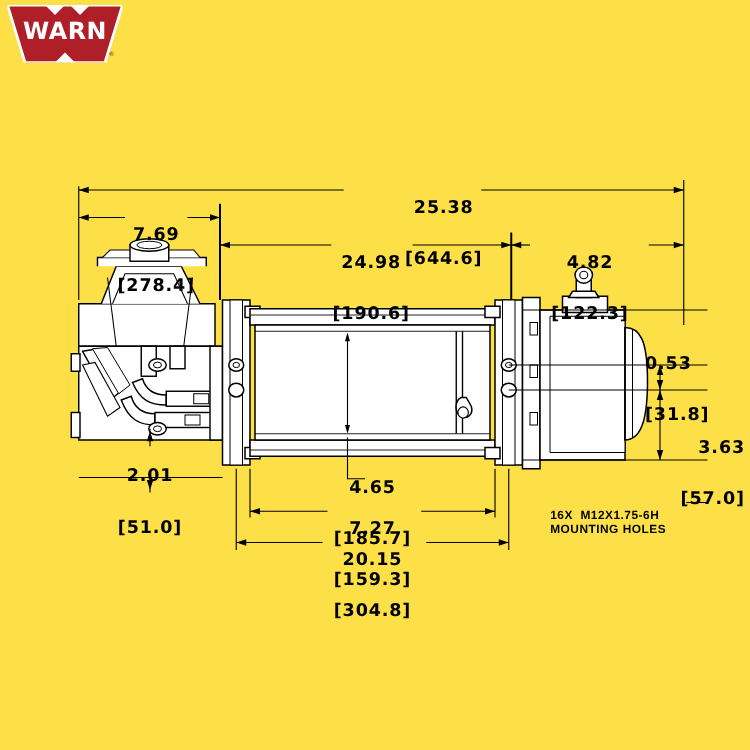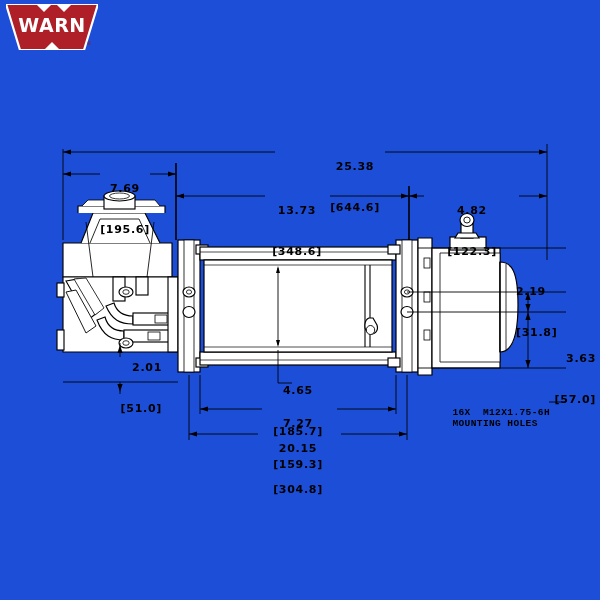--- a/index.html
+++ b/index.html
@@ -3,46 +3,46 @@
 <meta charset="utf-8">
 <style>
   html,body{margin:0;padding:0;}
   body{
     width:600px;height:600px;
     background:#ffffff;
     font-family:"DejaVu Sans",sans-serif;
     overflow:hidden;
     position:relative;
   }
-  #page{position:relative;width:600px;height:600px;background:#1d4ed8;}
+  #page{position:relative;width:600px;height:600px;background:#fde047;}
 
   
   .logo-wrap{position:absolute;left:6px;top:4px;width:92px;height:46px;}
   .logo-wrap svg{display:block;}
 
   
   .drawing{position:absolute;left:0;top:0;width:600px;height:600px;}
   .drawing svg{display:block;}
 
   
   .dimtext{
     position:absolute;
     font-family:"DejaVu Sans",sans-serif;
-    font-size:11px;
+    font-size:14px;
     font-weight:bold;
     color:#000;
     letter-spacing:0.7px;
     white-space:pre;
     line-height:13.5px;
     text-align:center;
   }
   .dimtext .v{display:block;}
   .note{
     position:absolute;
-    font-family:Liberation Mono, monospace;
+    font-family:Liberation Sans, sans-serif;
     font-size:9.5px;
     font-weight:bold;
     color:#000;
     letter-spacing:0.4px;
     white-space:pre;
     line-height:11px;
   }
 </style>
 </head>
 <body>
@@ -260,44 +260,44 @@
   </svg>
   </div>
 
   <div class="dimtext" style="left:315px;top:133px;width:80px;">
     <span class="v">25.38</span>
     <span class="v">[644.6]</span>
   </div>
 
   <div class="dimtext" style="left:85px;top:155px;width:80px;">
     <span class="v">7.69</span>
-    <span class="v">[195.6]</span>
+    <span class="v">[278.4]</span>
   </div>
 
   <div class="dimtext" style="left:257px;top:177px;width:80px;">
-    <span class="v">13.73</span>
-    <span class="v">[348.6]</span>
+    <span class="v">24.98</span>
+    <span class="v">[190.6]</span>
   </div>
 
   <div class="dimtext" style="left:432px;top:177px;width:80px;">
     <span class="v">4.82</span>
     <span class="v">[122.3]</span>
   </div>
 
   <div class="dimtext" style="left:516px;top:258px;width:72px;text-align:left;">
-    <span class="v">2.19</span>
+    <span class="v">0.53</span>
     <span class="v">[31.8]</span>
   </div>
 
   <div class="dimtext" style="left:524px;top:325px;width:72px;text-align:right;">
     <span class="v">3.63</span>
     <span class="v">[57.0]</span>
   </div>
 
-  <div class="dimtext" style="left:78px;top:334px;width:84px;text-align:right;">
+  <div class="dimtext" style="left:78px;top:348px;width:84px;">
     <span class="v">2.01</span>
     <span class="v">[51.0]</span>
   </div>
 
   <div class="dimtext" style="left:258px;top:357px;width:80px;">
     <span class="v">4.65</span>
     <span class="v">[185.7]</span>
   </div>
 
   <div class="dimtext" style="left:258px;top:390px;width:80px;">

